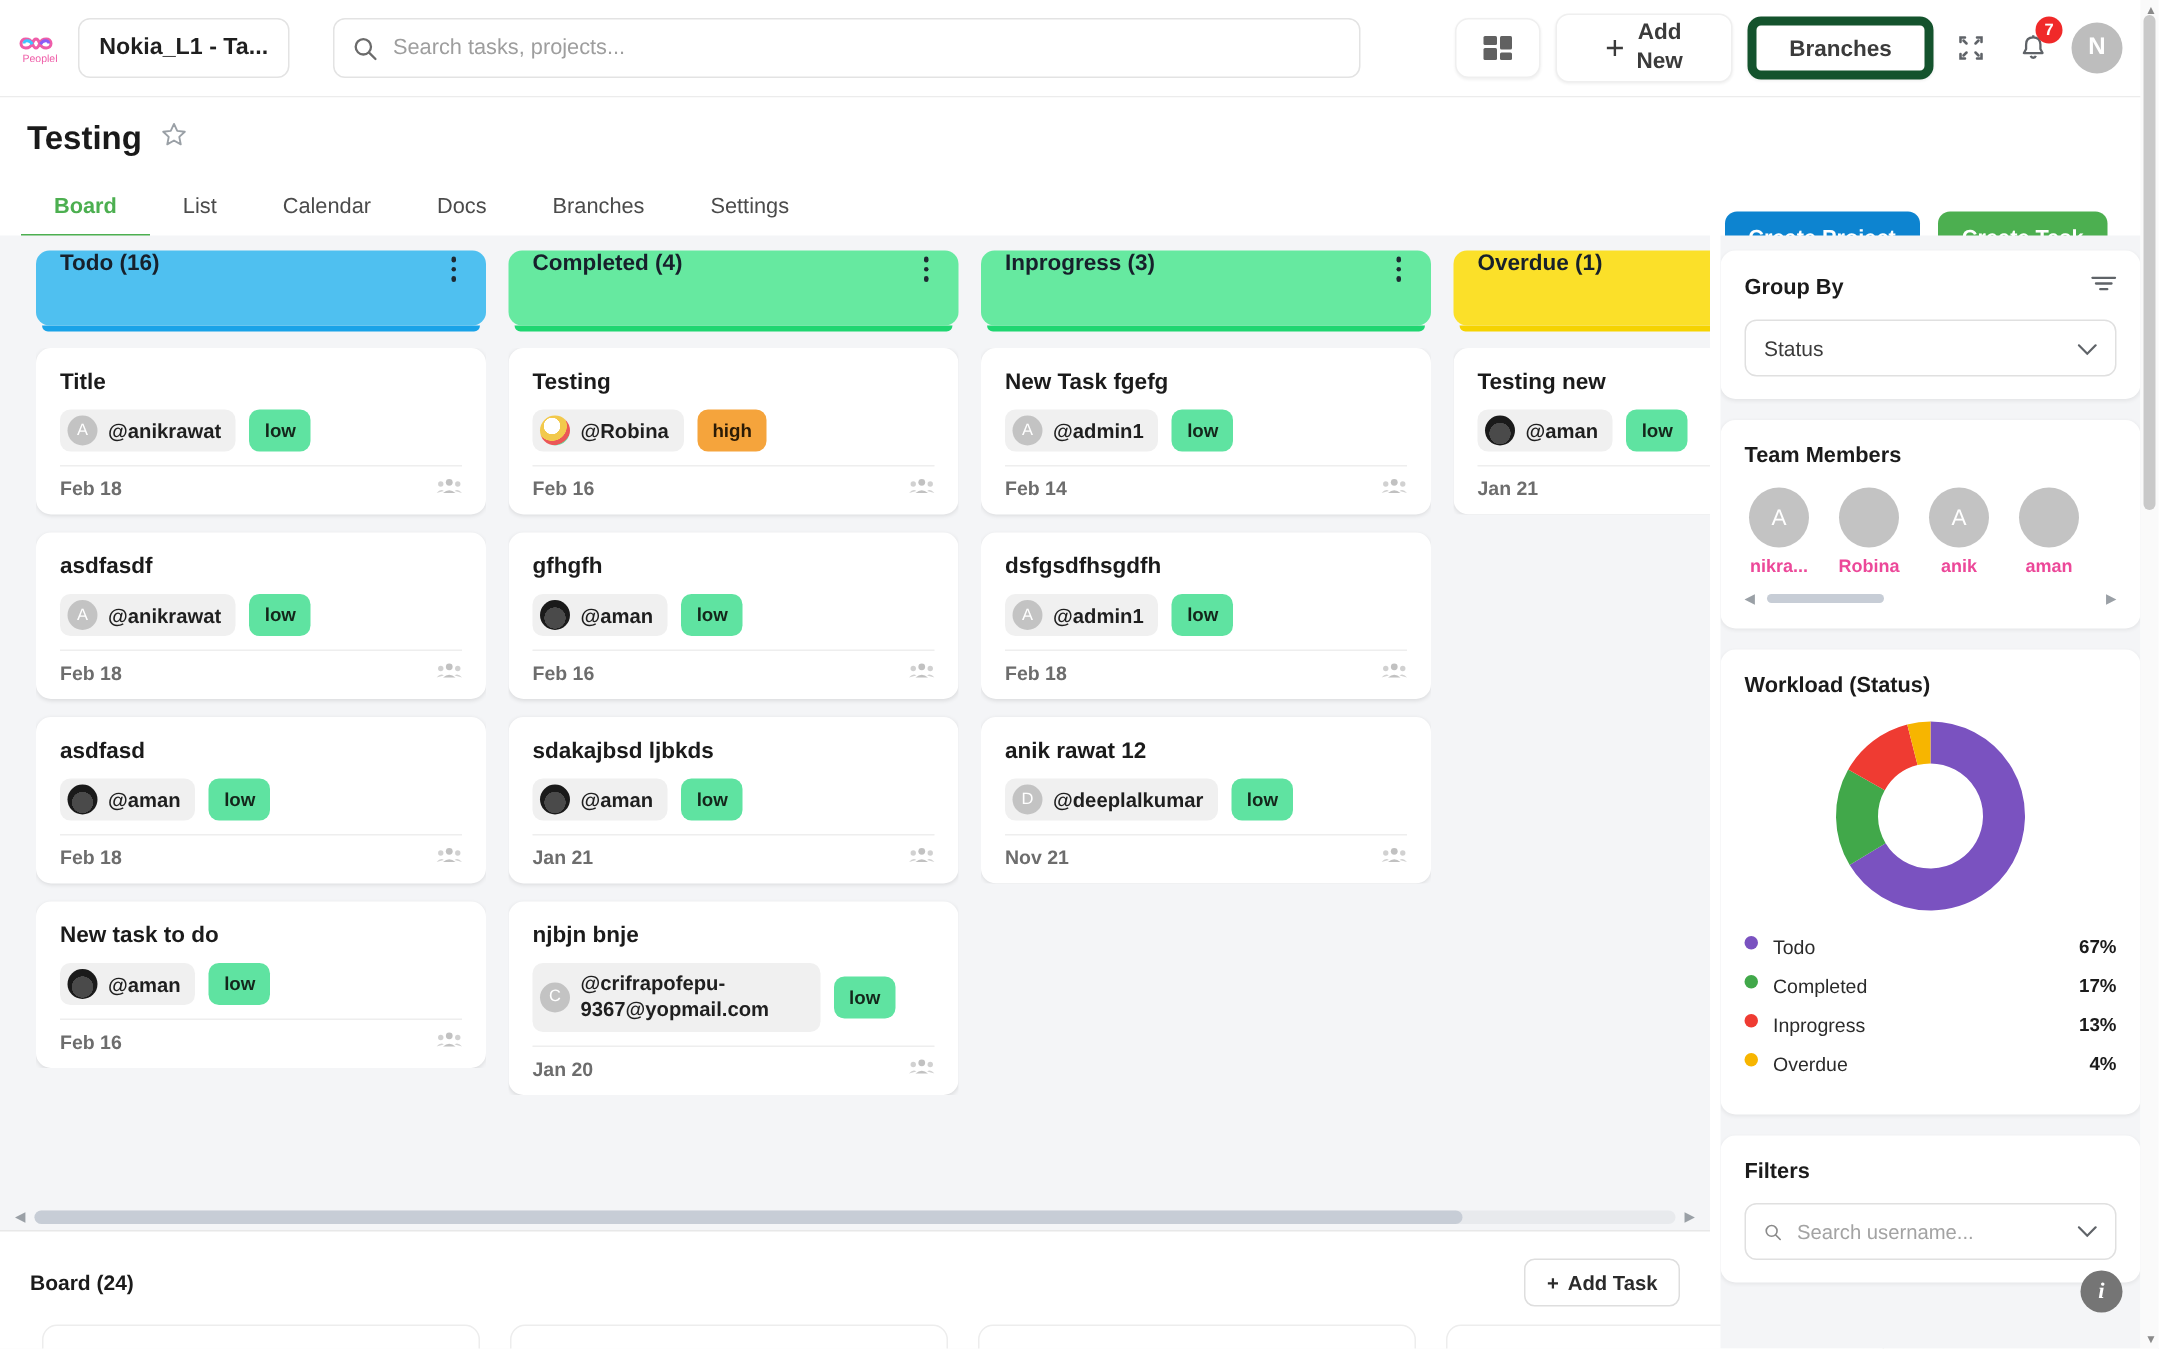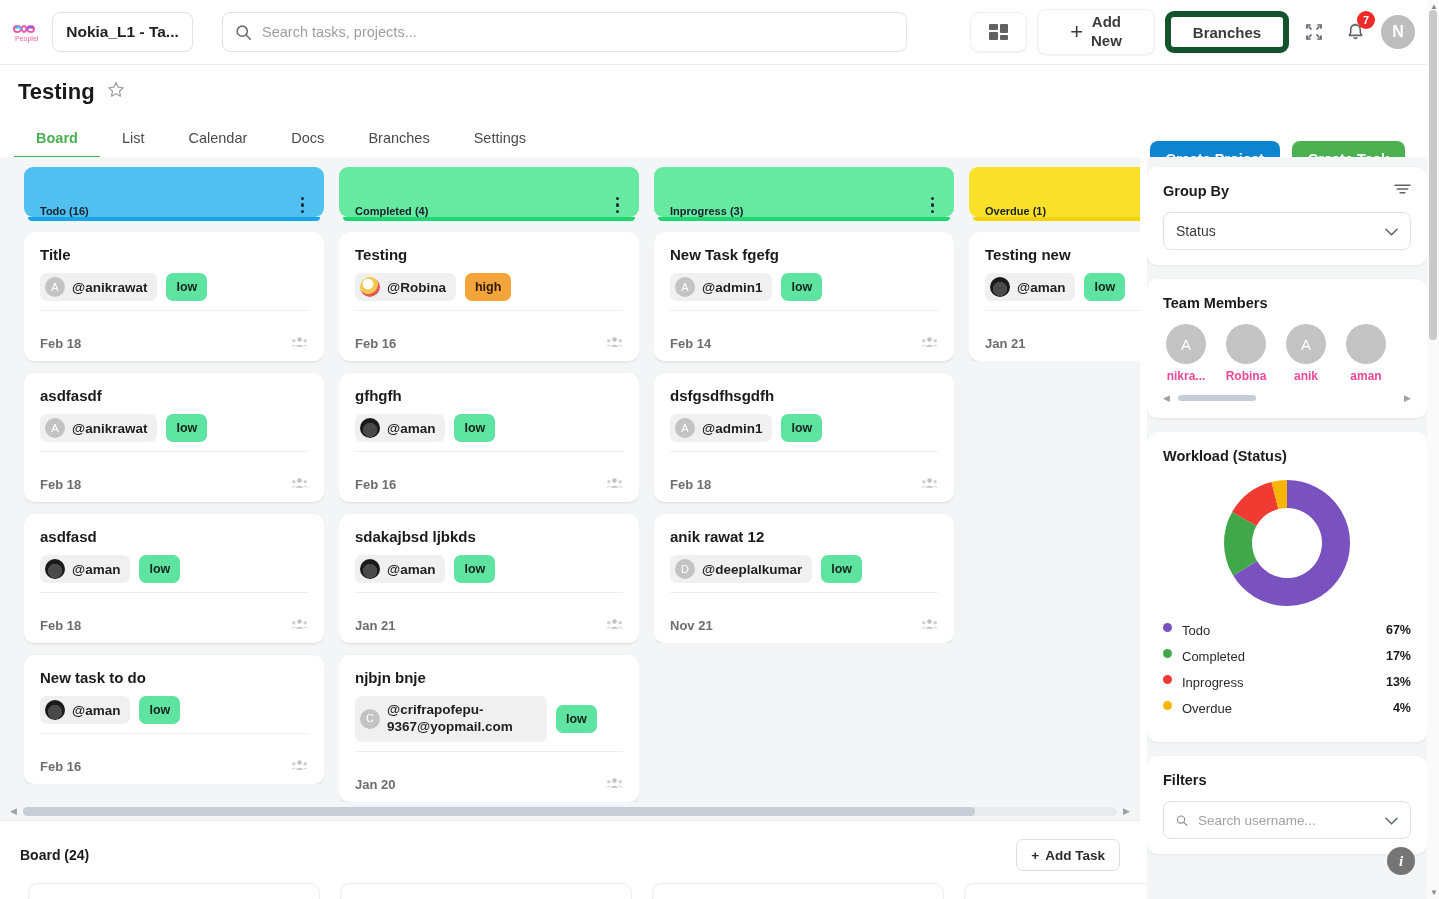--- a/index.html
+++ b/index.html
@@ -88,22 +88,22 @@
   .tab.active { color: #4caf50; font-weight: bold; border-bottom-color: #4caf50; }
 
   
   .board-area {
     position: absolute; top: 157px; left: 0; width: 1140px; height: 663px;
     background: #f4f5f7; overflow: hidden;
   }
   .columns { display: flex; gap: 15px; padding: 10px 0 0 24px; height: 645px; }
   .column { width: 300px; flex: 0 0 300px; display: flex; flex-direction: column; }
   .col-head {
-    height: 50px; border-radius: 9px; display: flex; align-items: flex-end;
-    padding: 0 16px; font-size: 11px; font-weight: bold; color: #17202b;
+    height: 50px; border-radius: 9px; display: flex; align-items: flex-start;
+    padding: 0 16px; font-size: 15px; font-weight: bold; color: #17202b;
     position: relative;
   }
   .col-head .kebab { margin-left: auto; display:flex; flex-direction: column; gap: 3px; padding: 4px; }
   .kebab i { display:block; width: 3.5px; height: 3.5px; border-radius:50%; background:#1e2a33; }
   .col-accent { height: 4px; border-radius: 0 0 6px 6px; margin: 0 4px; }
   .col-body {
     margin-top: 11px; display: flex; flex-direction: column; gap: 12px;
     overflow: hidden; position: relative; padding-right: 0;
   }
   .card {
@@ -121,21 +121,21 @@
         color: #fff; font-size: 11px; display:flex; align-items:center; justify-content:center; font-weight: normal;}
   .av.photo-robina { background: radial-gradient(circle at 40% 35%, #fff 0 30%, #f2c94c 32% 55%, #eb5757 57% 72%, #6fcf97 74% 100%); }
   .av.photo-aman { background: radial-gradient(circle at 50% 60%, #4a4a4a 0 45%, #1a1a1a 46% 100%); }
   .prio {
     border-radius: 7px; height: 28px; min-width: 40px; display: flex; align-items: center;
     justify-content: center; padding: 0 10px; font-size: 12.5px; font-weight: bold; color: #14261b;
   }
   .prio.low { background: #5fe3a1; }
   .prio.high { background: #f5a43c; color: #2b1b06; }
   .card-foot {
-    border-top: 1px solid #eeeeee; padding-top: 25px; display: flex; align-items: center;
+    border-top: 1px solid #eeeeee; padding-top: 7px; display: flex; align-items: center;
     font-size: 13px; color: #6d6d6d; font-weight: bold;
   }
   .card-foot .people { margin-left: auto; opacity: .45; }
 
   
   .hscroll {
     position: absolute; left: 0; bottom: 0; width: 1140px; height: 18px;
     background: #f4f5f7; display: flex; align-items: center; padding: 0 10px;
   }
   .hscroll .track { flex: 1; height: 9px; background: #e8eaed; border-radius: 5px; position: relative; margin: 0 6px;}

